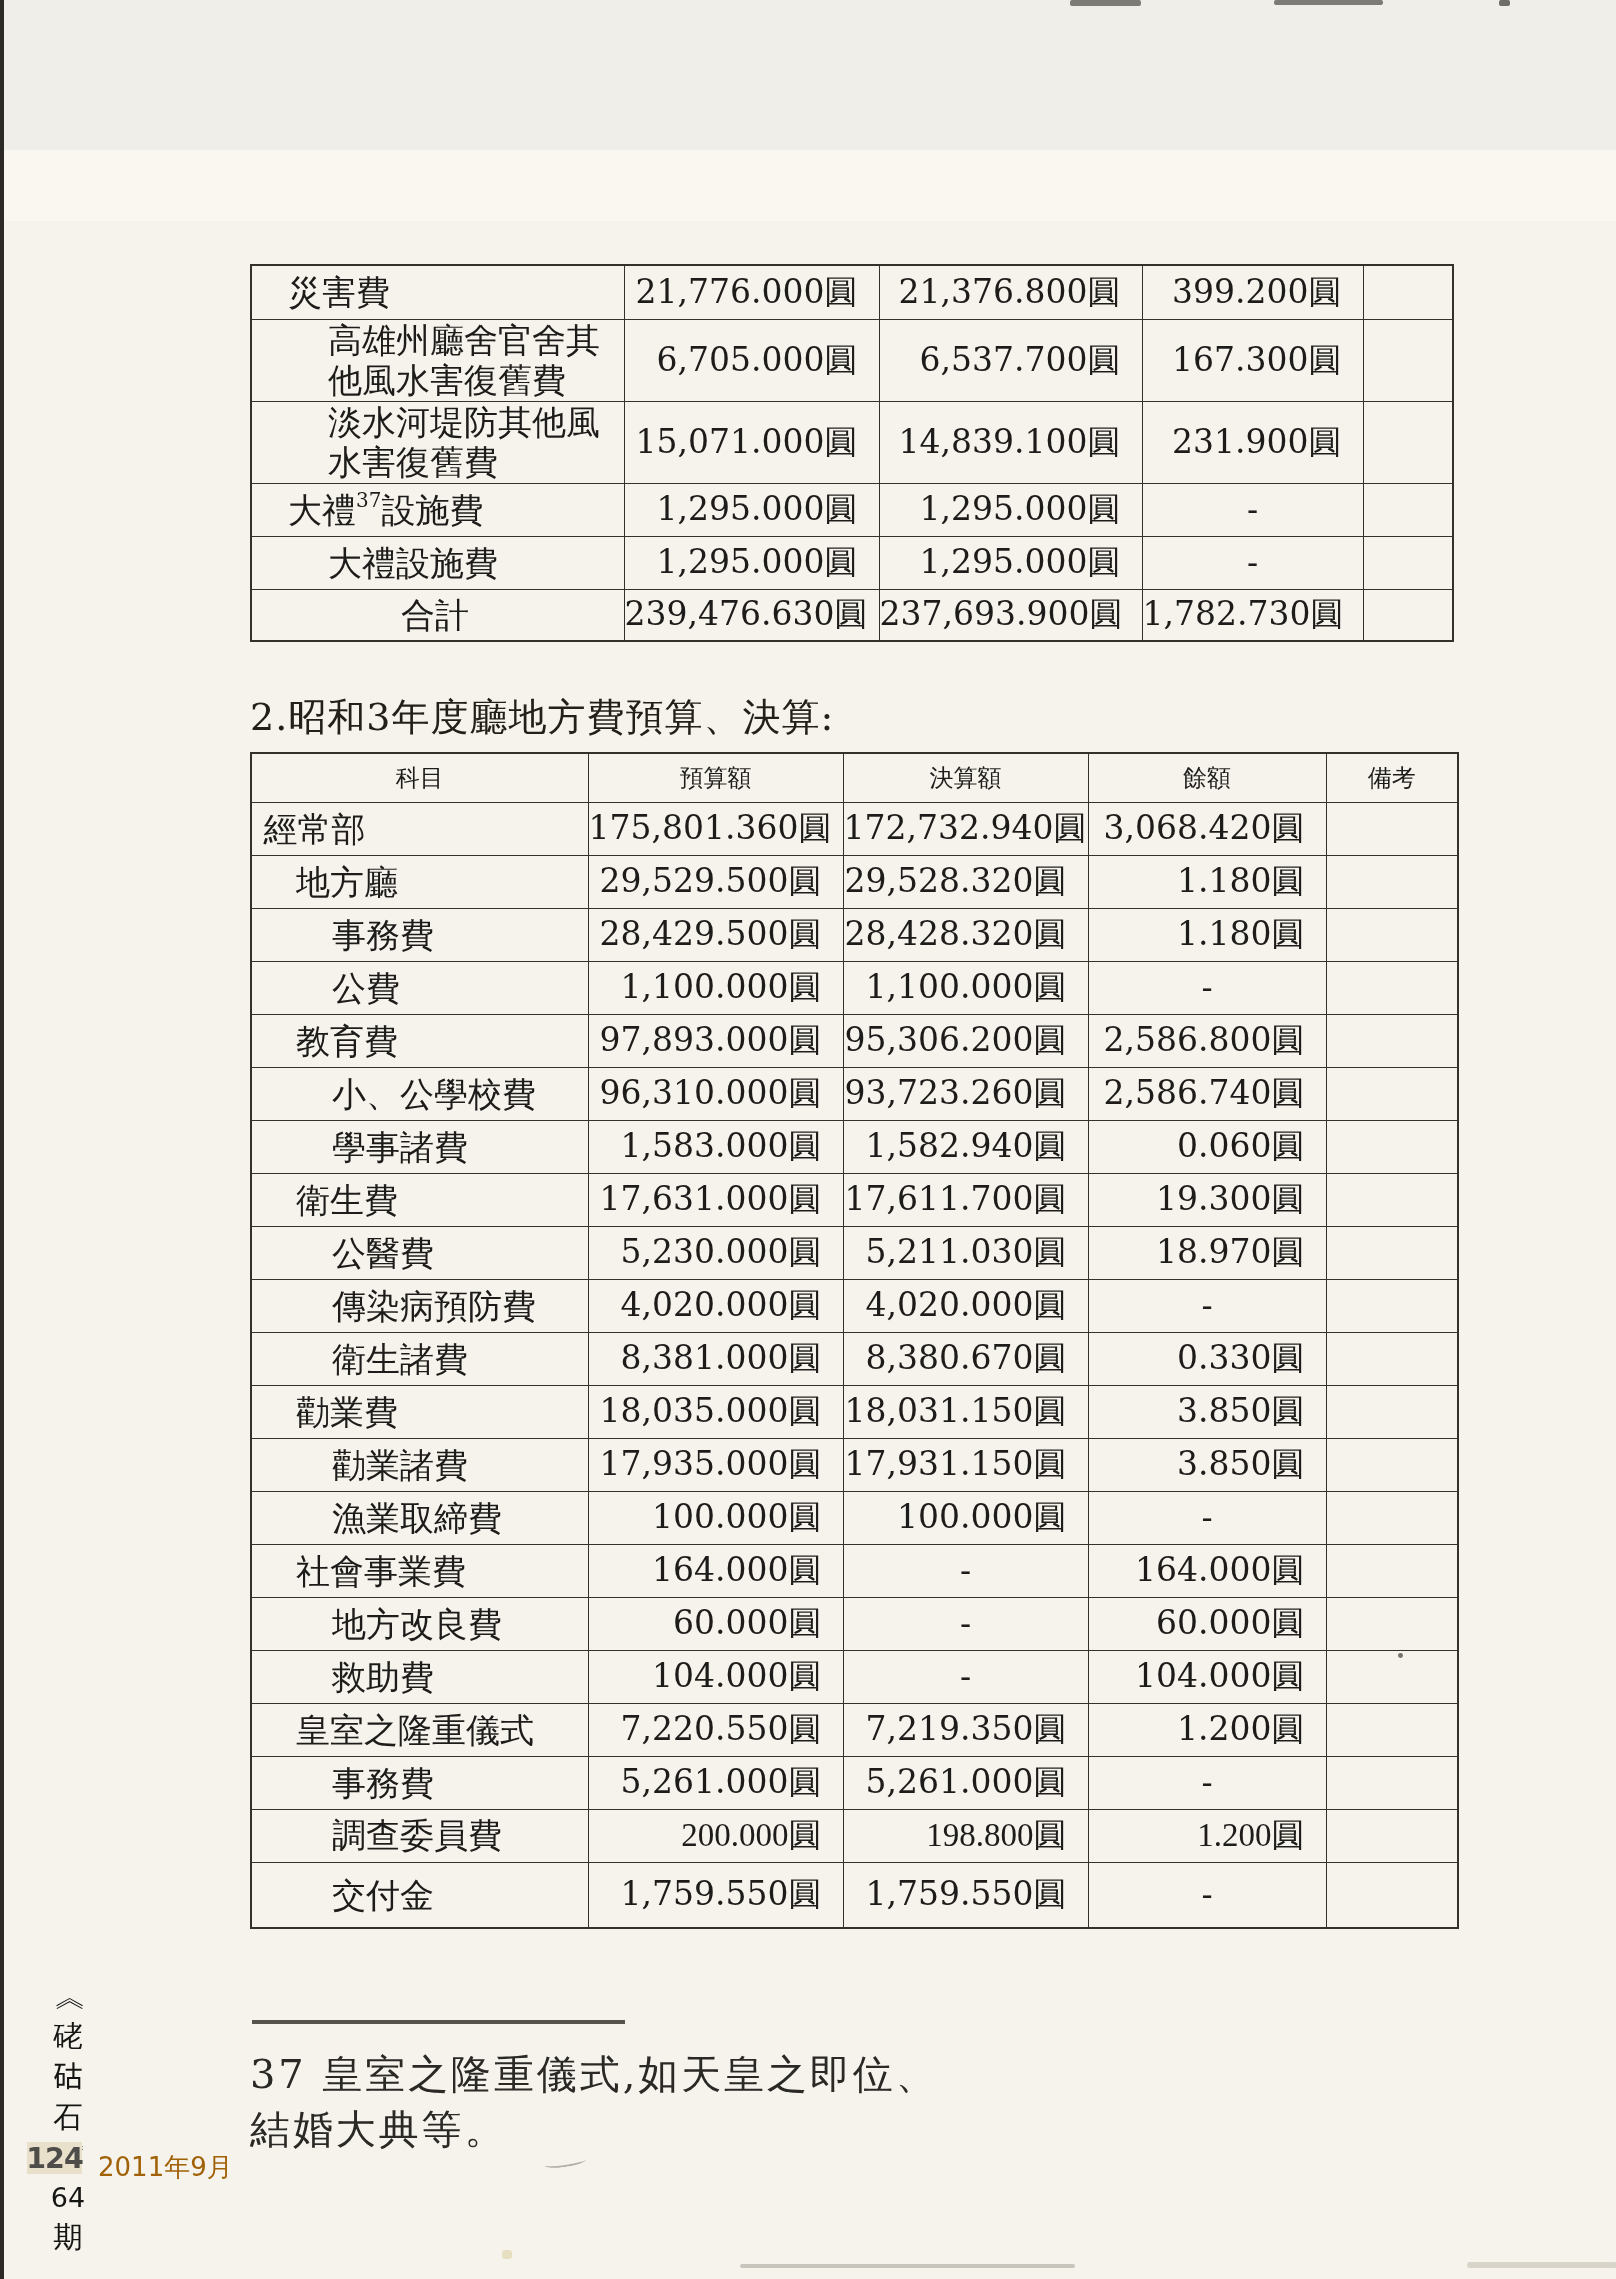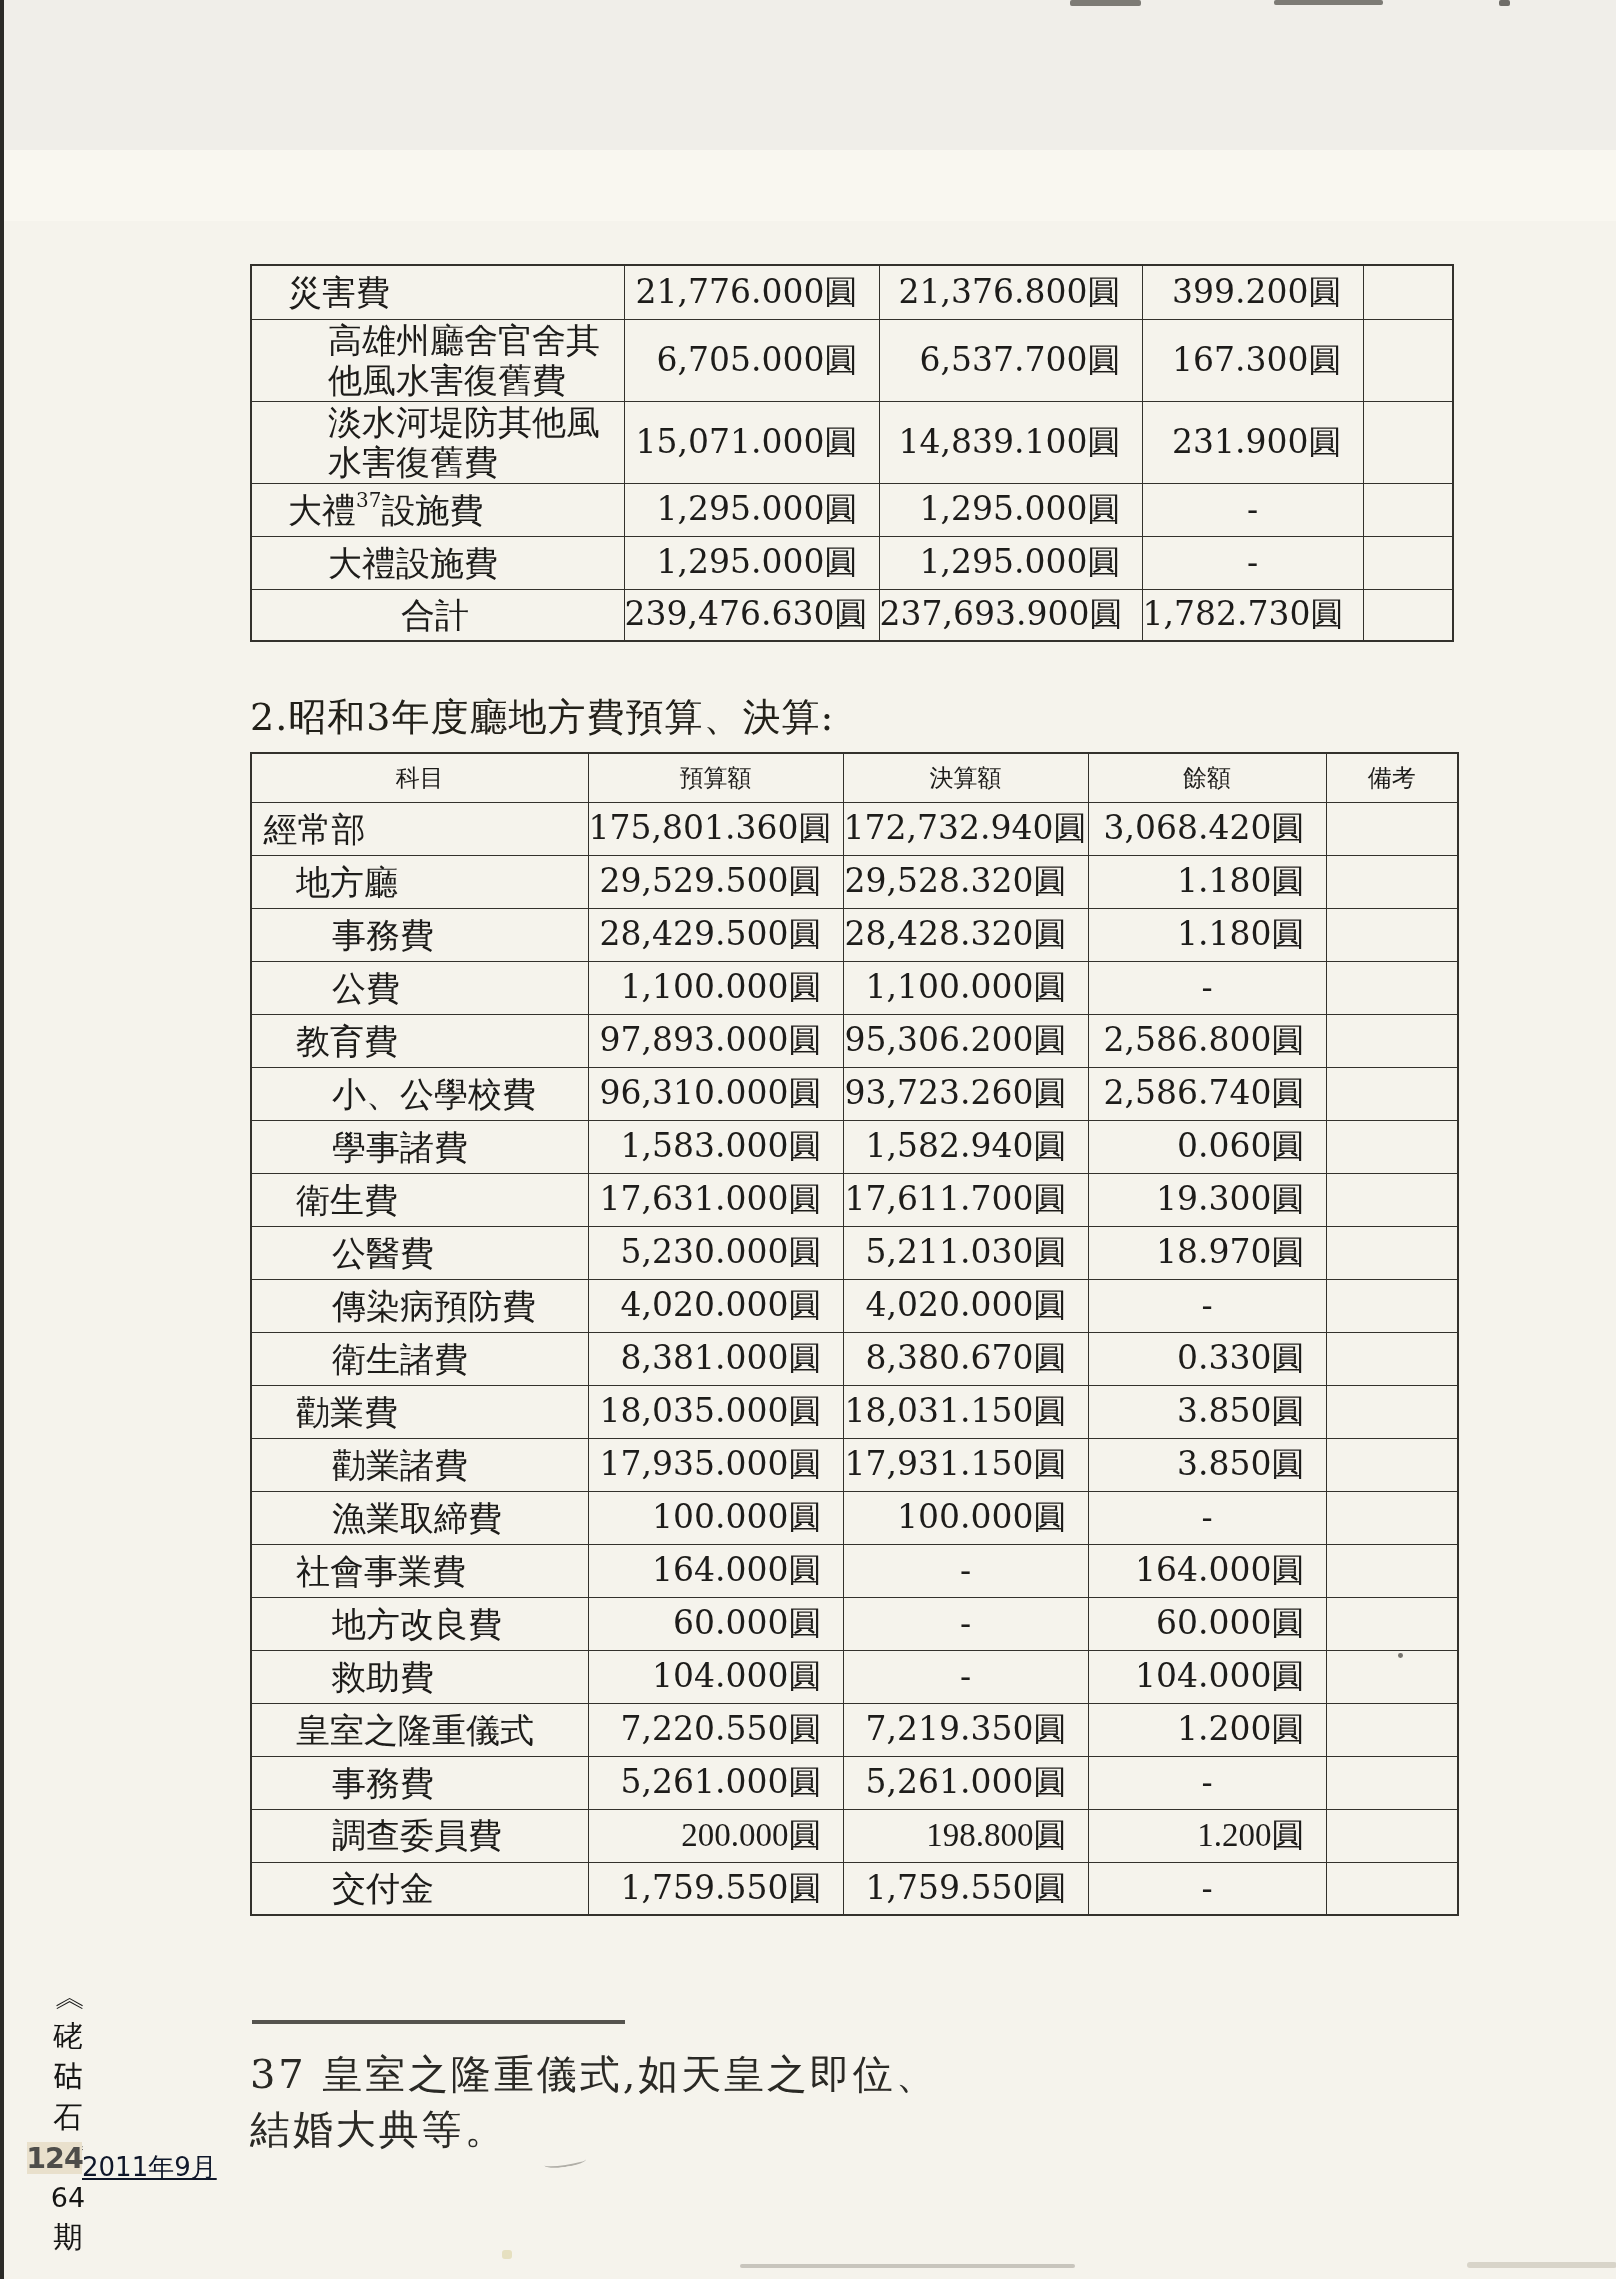--- a/index.html
+++ b/index.html
@@ -49,23 +49,23 @@
                    display:flex; flex-direction:column; align-items:center; gap:4.8px;
                    font-family:"DejaVu Sans","Liberation Sans",sans-serif;
                    font-size:29.5px; line-height:1.22; color:#151514; }
   .journal-strip .bracket { display:inline-block; transform:rotate(90deg); }
   .journal-strip .issue-no { font-size:27px; letter-spacing:0; }
   .page-badge { position:absolute; left:27px; top:2142px; width:55px; height:32px;
                 background:#e9e0cc; color:#4e4d4a;
                 font-family:"DejaVu Sans","Liberation Sans",sans-serif;
                 font-size:28.5px; font-weight:bold; letter-spacing:-1px;
                 display:flex; align-items:center; justify-content:center; }
-  .issue-date { position:absolute; left:82px; top:2150px;
+  .issue-date { position:absolute; left:98px; top:2150px;
                 font-family:"DejaVu Sans","Liberation Sans",sans-serif;
-                font-size:26px; color:#0f172a;text-decoration:underline; }
+                font-size:26px; color:#a16207; }
 </style>
 </head>
 <body>
 
 <div class="page">
 
   <div class="band-top"></div>
   <div class="band-light"></div>
   <div class="edge-line"></div>
   <div class="speck" style="left:1070px; top:0; width:71px; height:5.7px;"></div>
@@ -284,21 +284,21 @@
           <td class="dash">-</td>
           <td class="note"></td>
         </tr>
         <tr style="height: 53px; font-family: Liberation Serif, serif;">
           <td class="label t2i2">調查委員費</td>
           <td class="num">200.000圓</td>
           <td class="num">198.800圓</td>
           <td class="num">1.200圓</td>
           <td class="note"></td>
         </tr>
-        <tr style="height: 53px;">
+        <tr style="height: 66px;">
           <td class="label t2i2">交付金</td>
           <td class="num">1,759.550圓</td>
           <td class="num">1,759.550圓</td>
           <td class="dash">-</td>
           <td class="note"></td>
         </tr>
       </tbody>
   </table>
 
   <div class="footnote-rule"></div>

